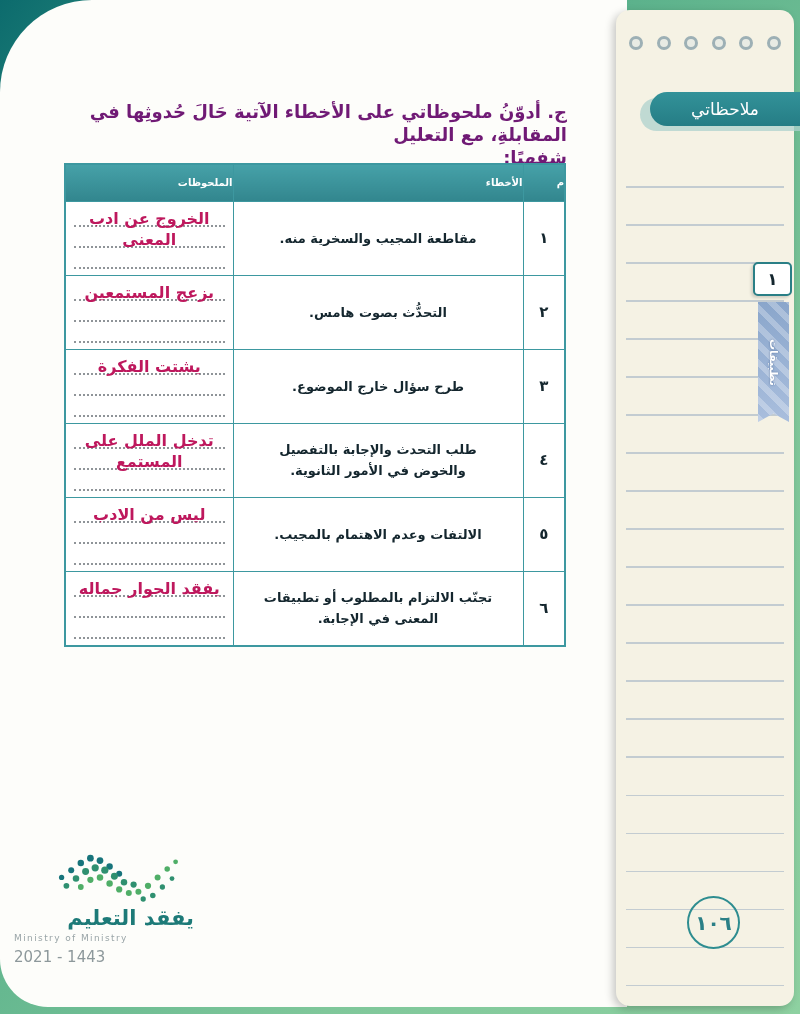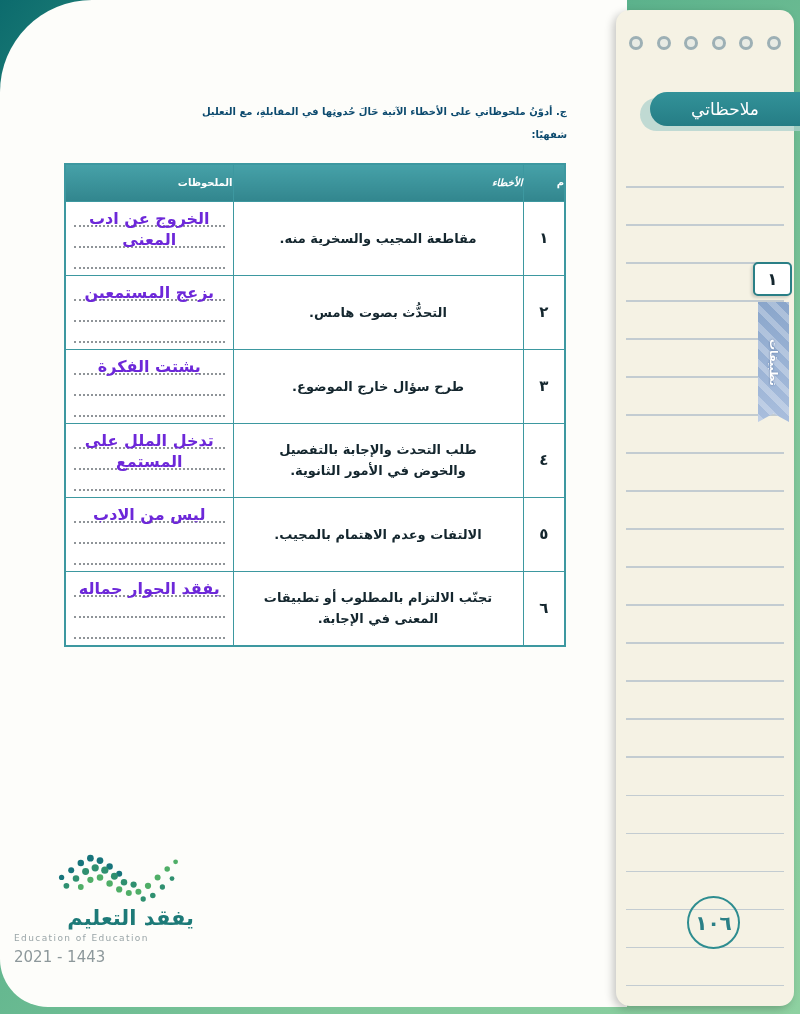--- a/index.html
+++ b/index.html
@@ -12,48 +12,48 @@
   }
 
   
   .main-panel {
     position:absolute; left:0; top:0; width:627px; height:1007px;
     background:#fdfdfa; border-radius:92px 0 0 48px;
   }
 
   .heading {
     position:absolute; right:60px; top:100px; width:508px;
-    color:#0c4a6e; font-weight:bold; font-size:10px; line-height:23px;
+    color:#701a75; font-weight:bold; font-size:18px; line-height:23px;
   }
 
   
   .errors-table {
     position:absolute; right:61px; top:163px; width:500px;
     border-collapse:collapse; table-layout:fixed;
     border:2px solid #3d98a0;
   }
   .errors-table th, .errors-table td { border:1px solid #3d98a0; }
   .errors-table th {
     height:37px; background:linear-gradient(180deg,#46a1a8,#32868e);
     color:#fff; font-size:10px; font-weight:bold; text-align:right;
   }
   .errors-table td { height:74px; vertical-align:middle; background:#fff; }
   .col-num   { width:42px; }
-  .col-error { width:290px;font-style:italic; }
+  .col-error { width:290px; }
   .col-notes { width:168px; }
   td.num   { text-align:center; font-size:15px; font-weight:bold; color:#14262e; }
   td.error { text-align:center; font-size:13px; font-weight:bold; color:#14262e;
              padding:0 20px; line-height:21px; }
   td.notes { padding:4px 8px 6px 8px; }
   .note-line {
     height:21px; border-bottom:2px dotted #8f9498;
     display:flex; align-items:flex-end; justify-content:center;
   }
   .note-text {
-    color:#6d28d9; font-weight:bold; font-size:16px; line-height:18px;
+    color:#be185d; font-weight:bold; font-size:16px; line-height:18px;
     transform:translateY(3px); white-space:nowrap;
   }
 
   
   .ministry { position:absolute; left:14px; top:846px; width:180px; }
   .ministry .dots { display:block; margin-left:38px; }
   .min-ar { font-size:21px; font-weight:bold; color:#1d7a78; margin-top:2px; }
   .min-en { font-size:9px; letter-spacing:1.4px; color:#9aa5a8; margin-top:3px; }
   .min-years { font-size:15px; color:#8d989b; margin-top:5px; }
 
@@ -254,21 +254,21 @@
             <circle cx="103" cy="13" r="2.0"></circle>
         </g>
         <g fill="#2f9070">
           <circle cx="76" cy="44" r="2.2"></circle>
             <circle cx="84" cy="41" r="2.3"></circle>
             <circle cx="92" cy="34" r="2.2"></circle>
           <circle cx="100" cy="27" r="2.0"></circle>
         </g>
       </svg>
       <div class="min-ar" dir="rtl">يفقد التعليم</div>
-      <div class="min-en">Education of Education</div>
+      <div class="min-en">Ministry of Ministry</div>
       <div class="min-years">2021 - 1443</div>
     </div>
   </div>
 
   <div class="notebook">
     <div class="holes">
       <span class="hole"></span>
       <span class="hole"></span>
       <span class="hole"></span>
       <span class="hole"></span>

